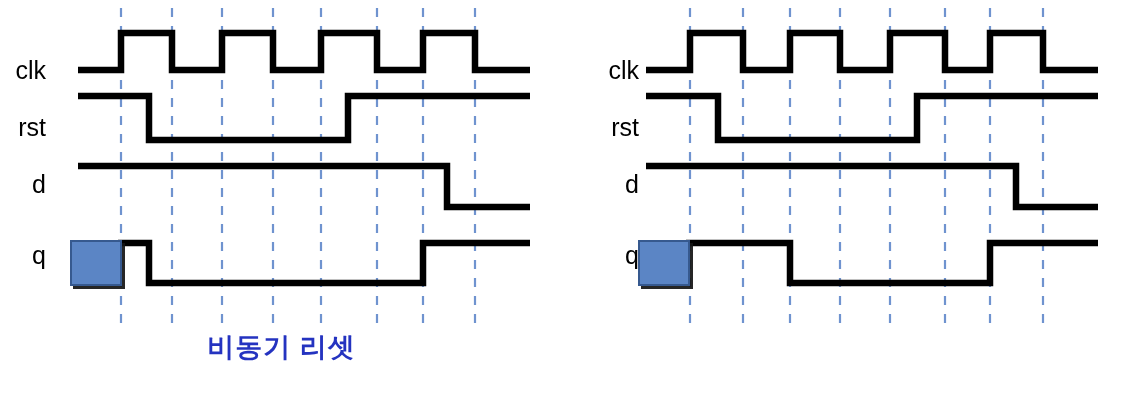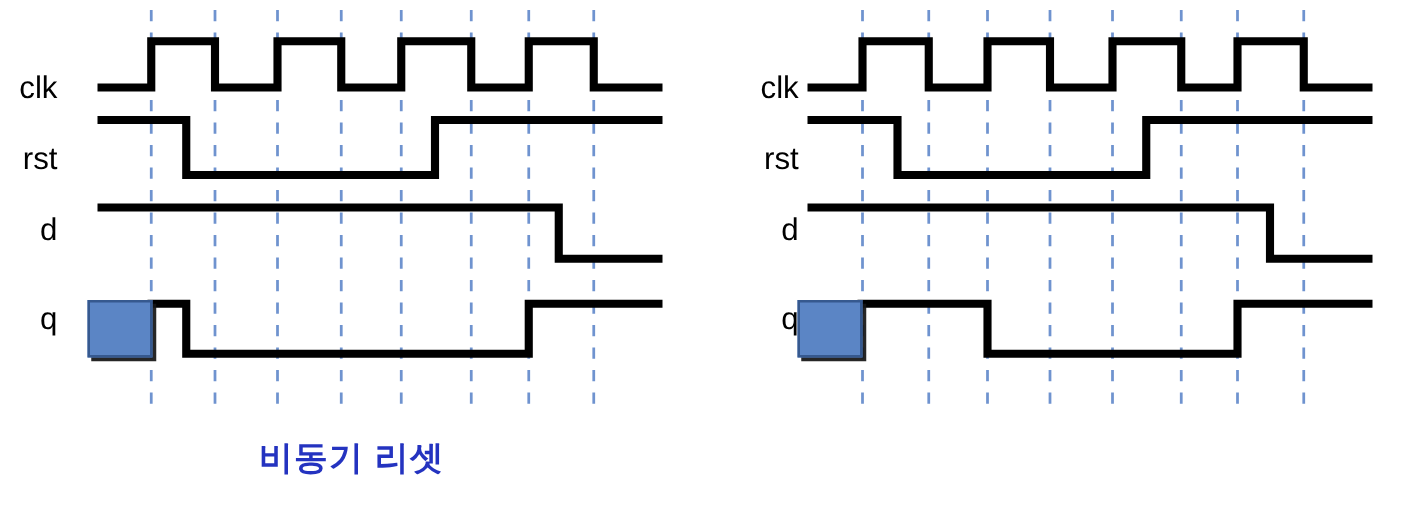--- a/index.html
+++ b/index.html
@@ -37,21 +37,21 @@
     font-family: "Liberation Sans", "DejaVu Sans", sans-serif;
     text-align: right;
     width: 58px;
     white-space: nowrap;
   }
 
   .caption {
     position: absolute;
     left: 0;
     width: 563px;
-    top: 348px;
+    top: 329px;
     text-align: center;
     font-size: 27px;
     font-weight: bold;
     color: #2433c0;
     font-family: "Liberation Sans", "DejaVu Sans", sans-serif;
     letter-spacing: 1px;
   }
 
   .wave-svg {
     position: absolute;

